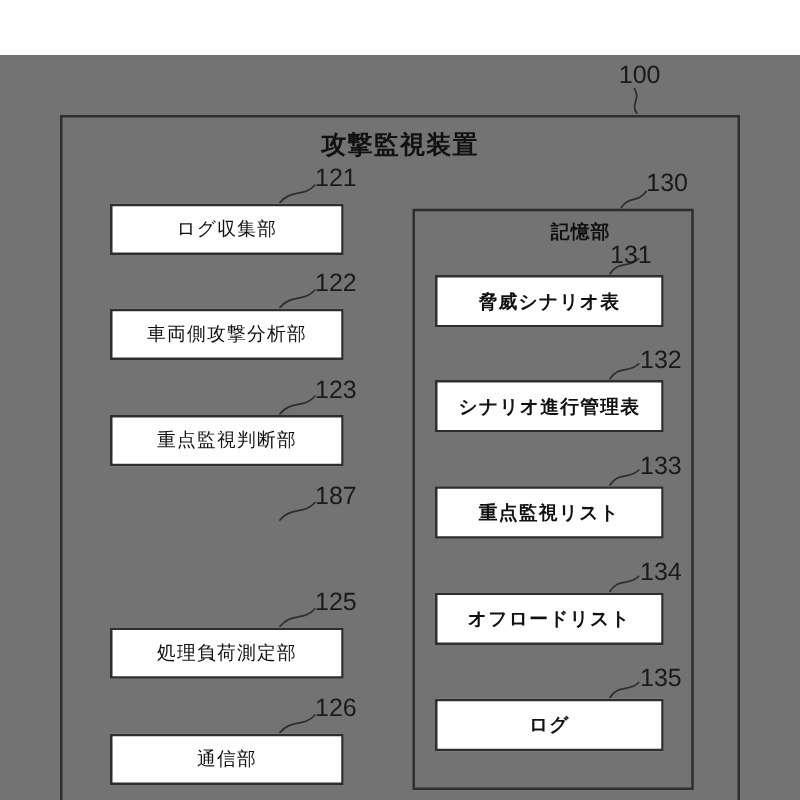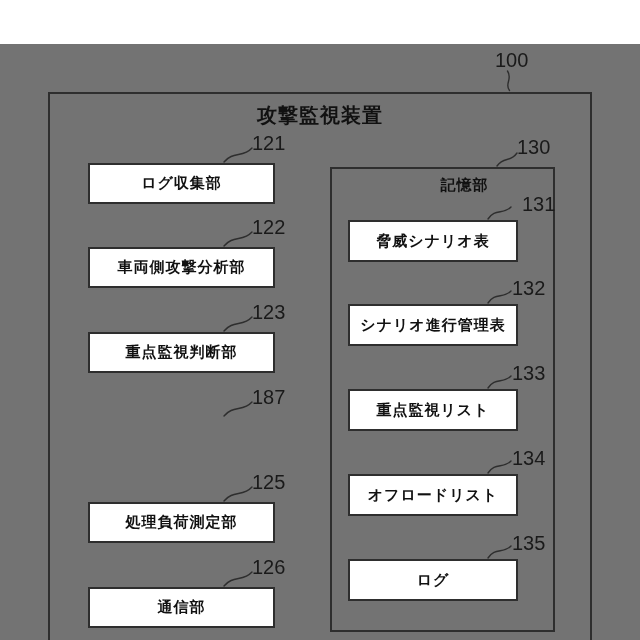--- a/index.html
+++ b/index.html
@@ -33,37 +33,37 @@
     font-weight: bold;
   }
   .unit-box {
     left: 88px; width: 187px; height: 41px;
     border: 2px solid #2e2e2e;
     box-sizing: border-box;
     background: #ffffff;
     display: flex; align-items: center; justify-content: center;
     font-size: 15px;
     letter-spacing: 1px;
-    font-weight: bold;
+    font-weight: normal;
   }
   .storage-box {
     left: 330px; top: 123px;
     width: 225px; height: 465px;
     border: 2px solid #2e2e2e;
     box-sizing: border-box;
   }
   .storage-title {
     left: 330px; top: 132px; width: 269px;
     text-align: center;
     font-size: 15px;
     letter-spacing: 1px;
     font-weight: bold;
   }
   .item-box {
-    left: 348px; width: 170px; height: 42px;
+    left: 348px; width: 183px; height: 42px;
     border: 2px solid #2e2e2e;
     box-sizing: border-box;
     background: #ffffff;
     display: flex; align-items: center; justify-content: center;
     font-size: 15px;
     letter-spacing: 1px;
     font-weight: bold;
   }
   .ref-label {
     font-size: 20px;
@@ -133,21 +133,21 @@
 
   <div class="abs ref-label" style="left:252px; top:513px;">126</div>
   <div class="abs unit-box" style="top:543px;">
     <span>通信部</span>
   </div>
 
   <div class="abs ref-label" style="left:517px; top:93px;">130</div>
   <div class="abs storage-box"></div>
   <div class="abs storage-title">記憶部</div>
 
-  <div class="abs ref-label" style="left:522px; top:150px;">131</div>
+  <div class="abs ref-label" style="left:488px; top:150px;">131</div>
   <div class="abs item-box" style="top:176px;">
     <span>脅威シナリオ表</span>
   </div>
 
   <div class="abs ref-label" style="left:512px; top:234px;">132</div>
   <div class="abs item-box" style="top:260px;">
     <span>シナリオ進行管理表</span>
   </div>
 
   <div class="abs ref-label" style="left:512px; top:319px;">133</div>

